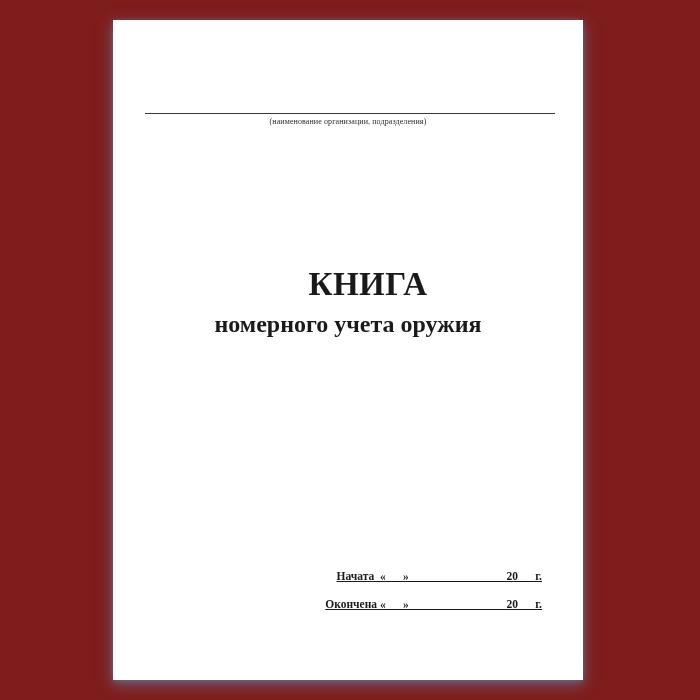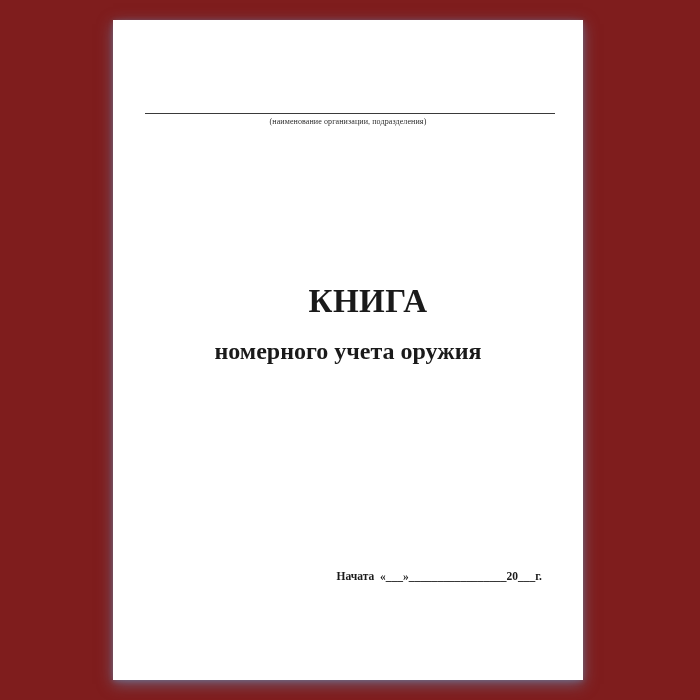--- a/index.html
+++ b/index.html
@@ -46,40 +46,41 @@
     color: #2b2b2b;
   }
   .title-block {
     position: absolute;
     top: 244px;
     left: 0;
     width: 100%;
     text-align: center;
   }
   .title-main {
-    margin: 17px;
+    margin: 0;
     font-size: 33px;
     line-height: 40px;
     font-weight: bold;
     letter-spacing: 0.5px;
     padding-left: 40px;
   }
   .title-sub {
     margin: 7px;
     font-size: 24px;
     line-height: 26px;
     font-weight: bold;
   }
   .dates-block {
     position: absolute;
     top: 549px;
     right: 41px;
     text-align: right;
     font-size: 11.5px;
     font-weight: bold;
+    text-decoration: underline;
   }
   .date-line {
     white-space: pre;
     line-height: 14px;
   }
   .date-line + .date-line {
     margin-top: 14px;
   }
 </style>
 </head>
@@ -91,16 +92,17 @@
     <div class="org-line"></div>
     <div class="org-caption">(наименование организации, подразделения)</div>
 
     <div class="title-block">
       <h1 class="title-main">КНИГА</h1>
       <h2 class="title-sub">номерного учета оружия</h2>
     </div>
 
     <div class="dates-block">
       <div class="date-line">Начата  «___»_________________20___г.</div>
+      <div class="date-line">Окончена «___»_________________20___г.</div>
     </div>
 
   </div>
 </div>
 
 </body></html>

